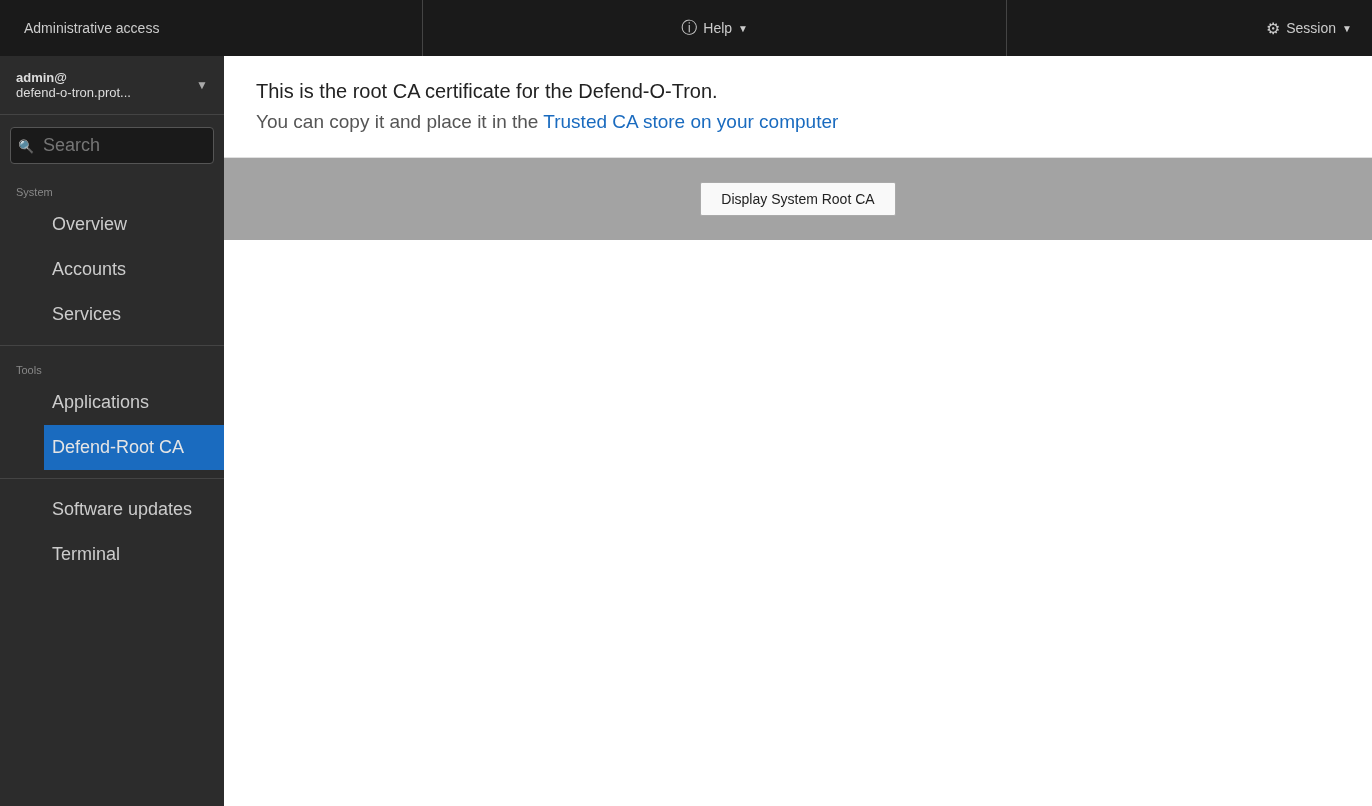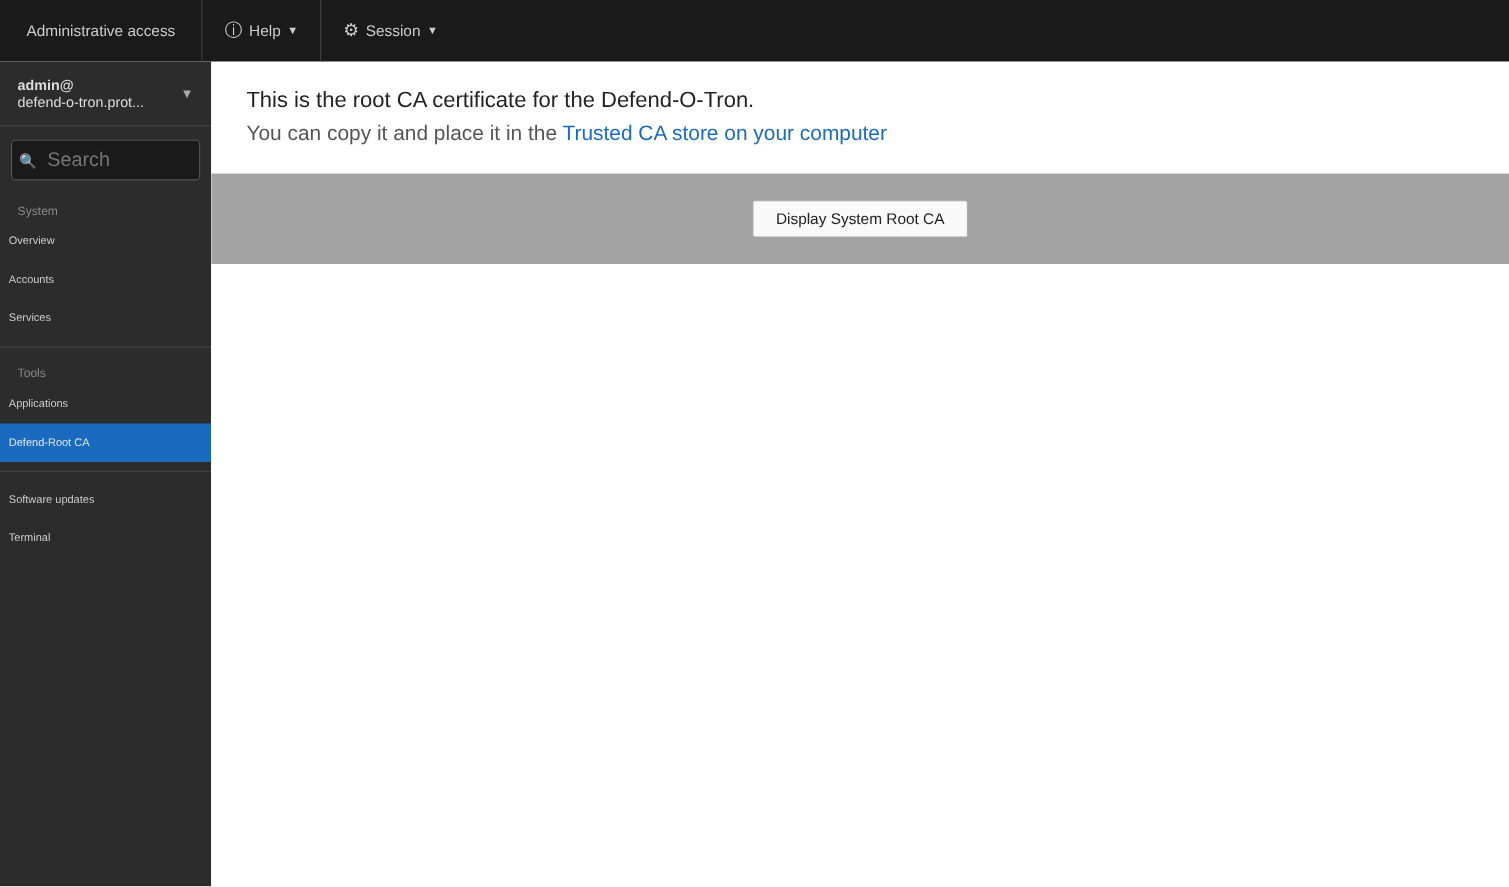--- a/index.html
+++ b/index.html
@@ -4,21 +4,21 @@
   <style>
     * { box-sizing: border-box; margin: 0; padding: 0; }
     body { font-family: Arial, sans-serif; display: flex; flex-direction: column; height: 806px; width: 1372px; overflow: hidden; background: #fff; }
 
     
     .top-header {
       background: #1a1a1a;
       height: 56px;
       display: flex;
       align-items: center;
-      justify-content: flex-start;
+      justify-content: space-between;
       padding: 0 0;
       flex-shrink: 0;
     }
     .header-btn {
       display: flex;
       align-items: center;
       gap: 6px;
       color: #ccc;
       font-size: 14px;
       padding: 0 20px;
@@ -41,21 +41,21 @@
 
     
     .layout {
       display: flex;
       flex: 1;
       overflow: hidden;
     }
 
     
     .sidebar {
-      width: 192px;
+      width: 224px;
       background: #2c2c2c;
       display: flex;
       flex-direction: column;
       flex-shrink: 0;
       overflow-y: auto;
     }
 
     .sidebar-user {
       display: flex;
       align-items: center;
@@ -102,24 +102,25 @@
       color: #888;
       font-size: 11px;
       padding: 10px 16px 4px;
       text-transform: none;
       letter-spacing: 0;
     }
 
     .sidebar-item {
       padding: 12px 8px;
       color: #ccc;
-      font-size: 10px;
+      font-size: 18px;
       cursor: pointer;
       display: block;
       text-decoration: none;
+      margin-left: 44px;
     }
     .sidebar-item.active {
       background: #1a6bbf;
       color: #e5e5e5;
     }
 
     .sidebar-divider {
       height: 1px;
       background: #444;
       margin: 8px 0;

